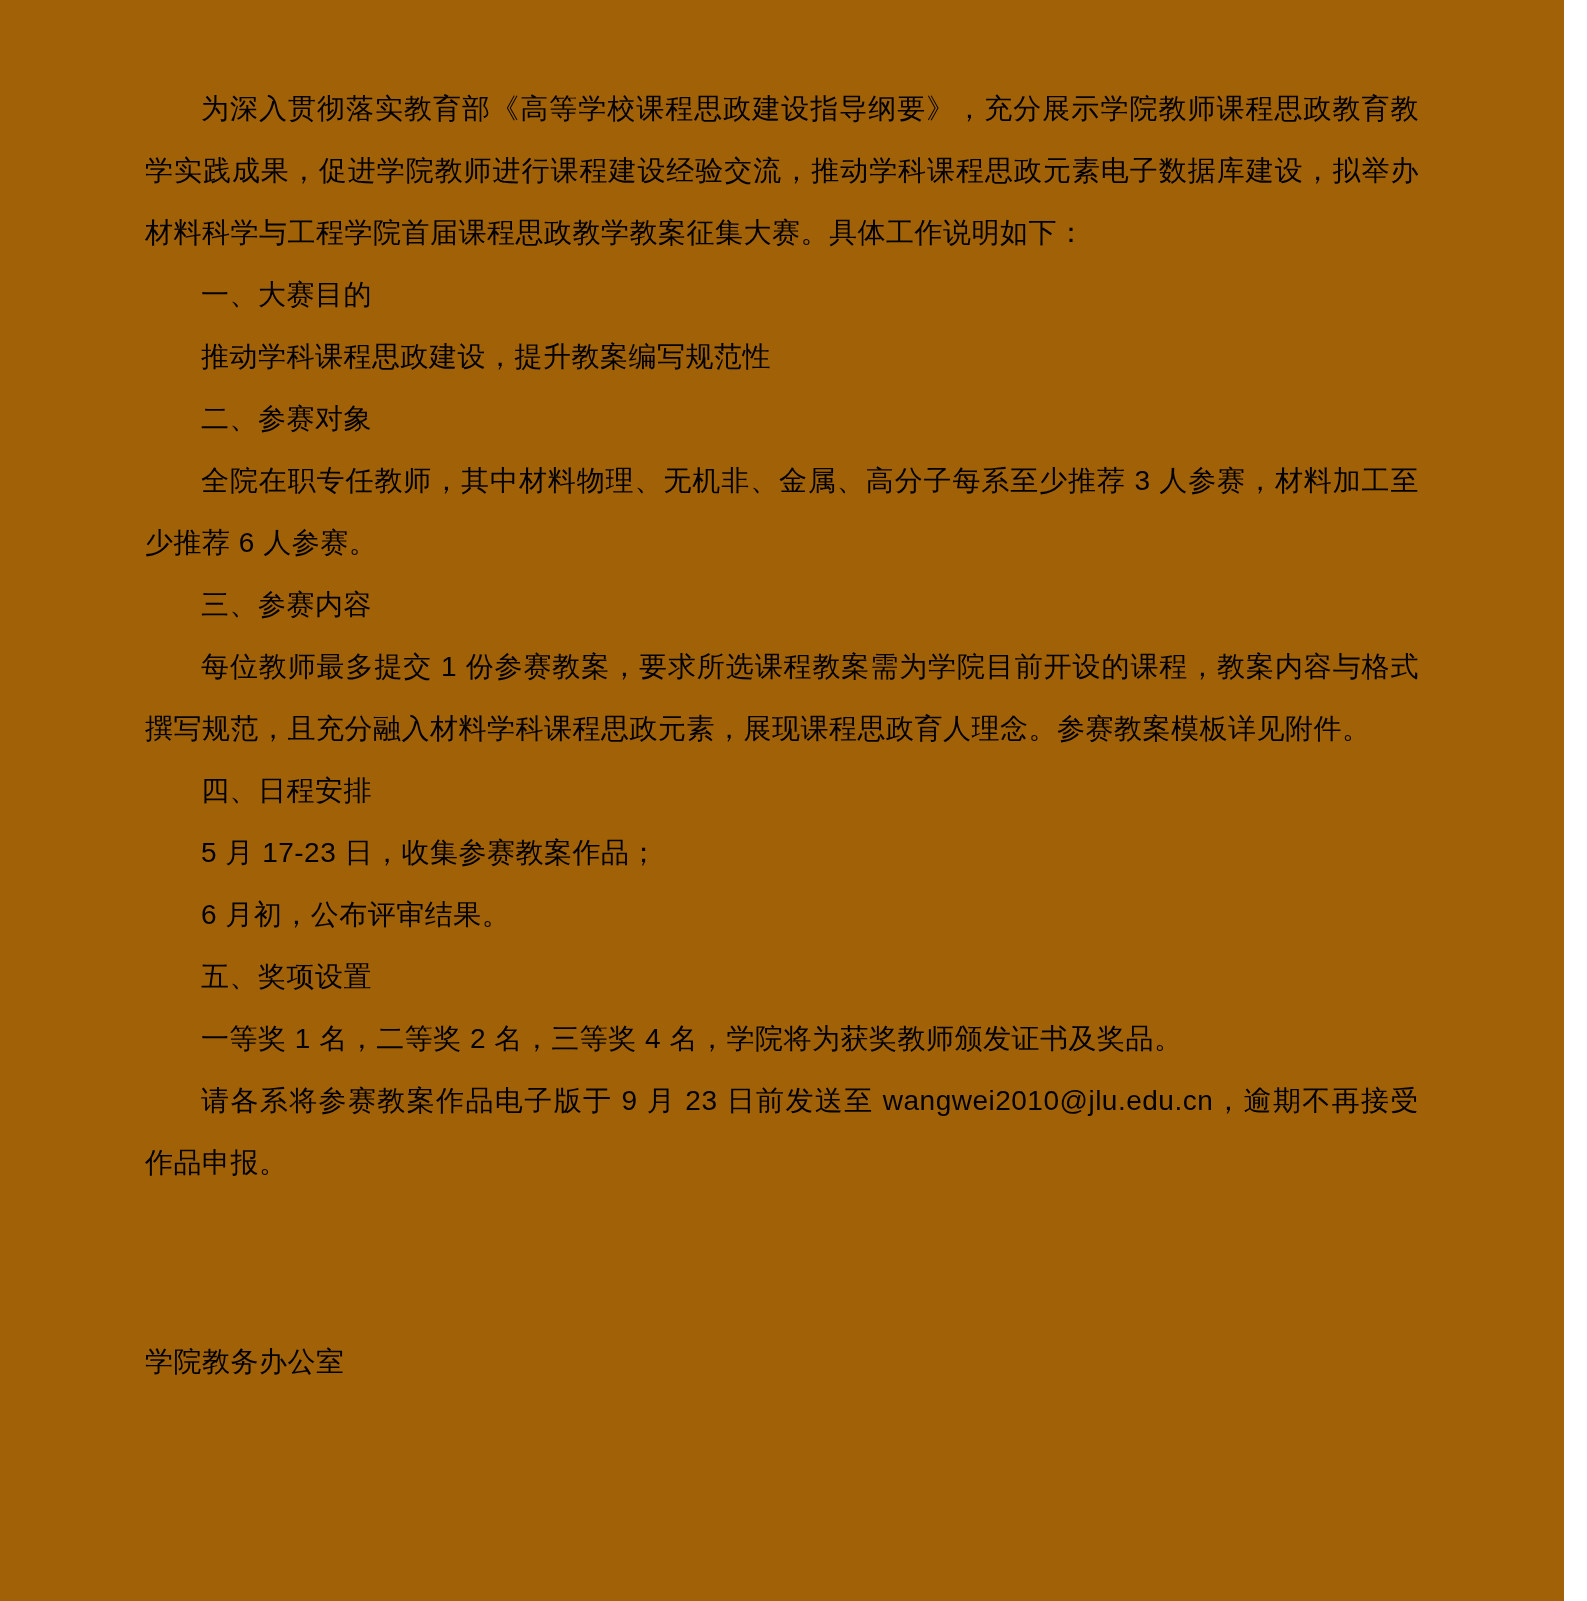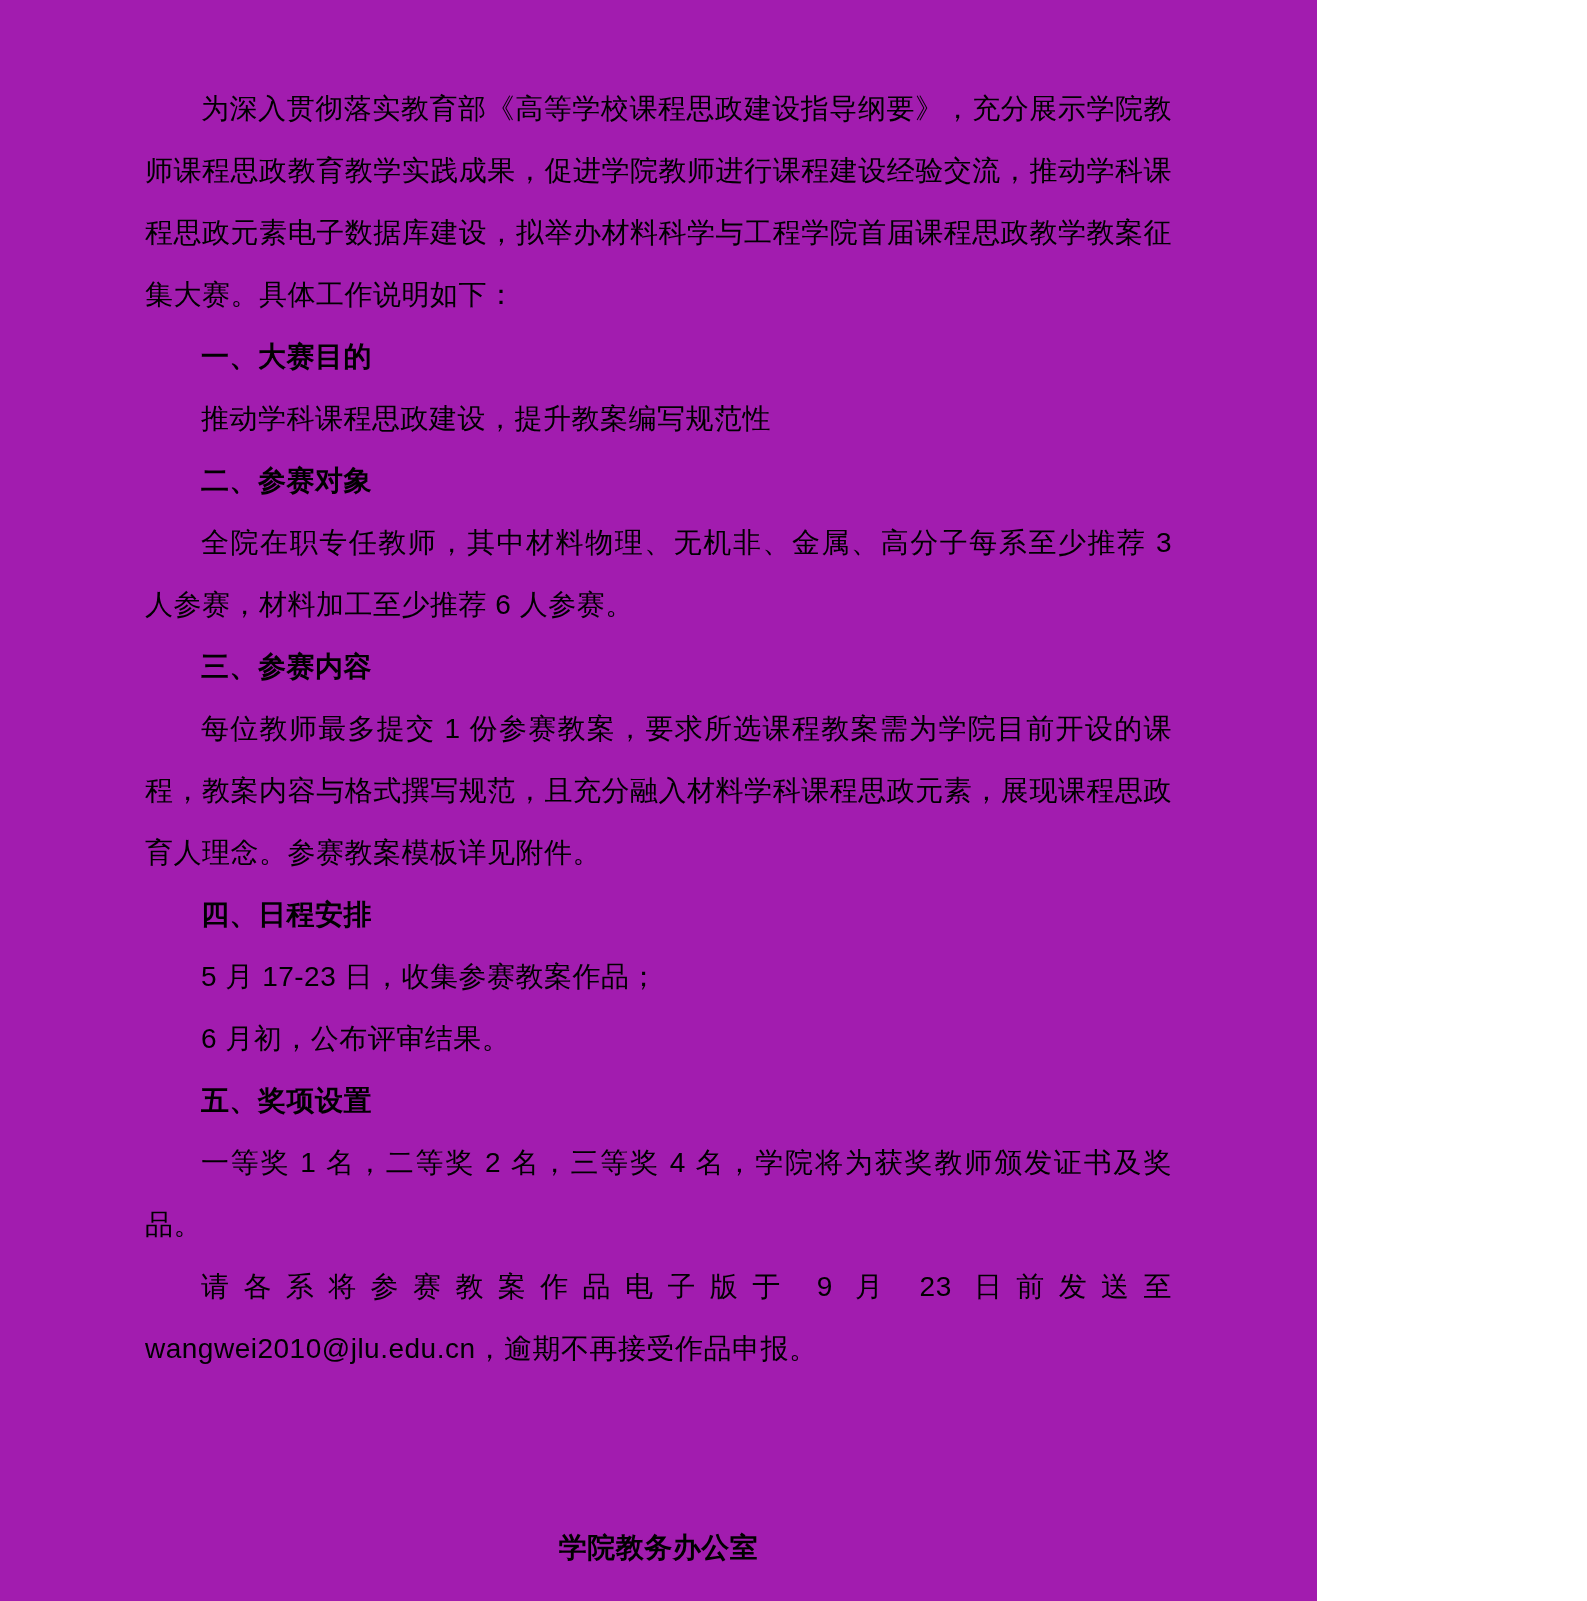--- a/index.html
+++ b/index.html
@@ -5,37 +5,37 @@
   * { box-sizing: border-box; }
   html, body { margin: 0; padding: 0; }
   body {
     width: 1587px;
     height: 1601px;
     background: #ffffff;
     color: #000000;
     font-family: "Liberation Sans", serif;
   }
   .page {
-    width: 1317px;
+    width: 1564px;
     height: 1601px;
     padding: 78px 145px 0 145px;
     overflow: hidden;
-    background: #a21caf;
+    background: #a16207;
   }
   .line {
     font-size: 28px;
     line-height: 62px;
     margin: 0;
     text-align: justify;
     font-weight: normal;
     letter-spacing: 0.5px;
   }
   .indent { text-indent: 56px; }
-  .heading { font-weight: bold; }
-  .sig { text-align: center; font-weight: bold; }
+  .heading { font-weight: normal; }
+  .sig { text-align: left; }
   .spacer-1 { height: 62px; }
   .spacer-2 { height: 75px; }
 </style>
 </head>
 <body>
 
 <div class="page">
 
   <p class="line indent">为深入贯彻落实教育部《高等学校课程思政建设指导纲要》，充分展示学院教师课程思政教育教学实践成果，促进学院教师进行课程建设经验交流，推动学科课程思政元素电子数据库建设，拟举办材料科学与工程学院首届课程思政教学教案征集大赛。具体工作说明如下：</p>
 

